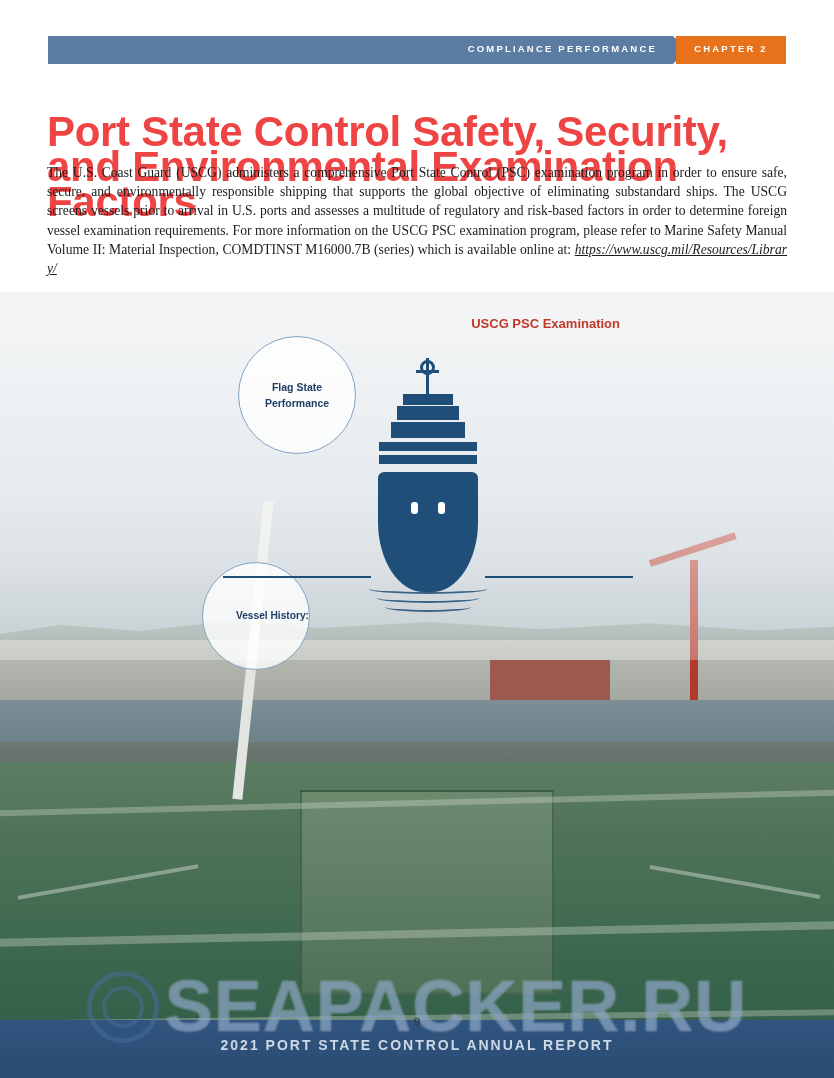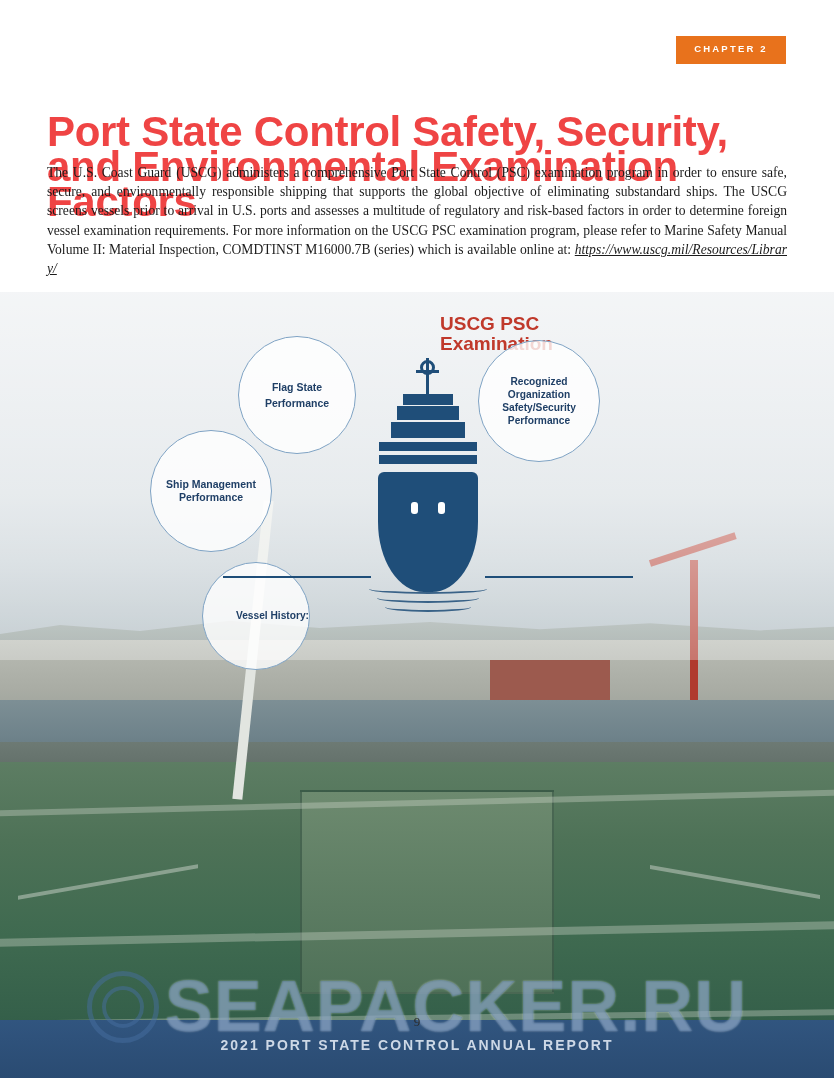--- a/index.html
+++ b/index.html
@@ -189,24 +189,24 @@
     text-decoration: underline;
     word-break: break-all;
   }
 
   
   .diagram {
     position: absolute; left: 110px; top: 300px; width: 620px; height: 370px;
     z-index: 7;
   }
   .diagram-heading {
-    position: absolute; left: 330px; top: 14px; width: 180px; text-align: left;
+    position: absolute; left: 330px; top: 14px; width: 180px; text-align: right;
     font-family: "Liberation Sans", sans-serif;
     font-weight: bold;
-    font-size: 19px;
+    font-size: 13px;
     line-height: 20px;
     color: #c0392b;
   }
   .bubble {
     position: absolute;
     border-radius: 50%;
     background: rgba(255,255,255,.80);
     border: 1px solid #7fa3c4;
     box-sizing: border-box;
     display: flex;
@@ -333,52 +333,49 @@
   <div class="bottom-blue-bar"></div>
   <div class="top-white"></div>
   <div class="veil"></div>
 </div>
 
 <div class="watermark">
   <span class="watermark-mark"></span><span>SEAPACKER.RU</span>
 </div>
 
 <div class="header-band">
+  <div class="header-blue">
+    <span class="header-blue-label">COMPLIANCE PERFORMANCE</span>
+  </div>
   <div class="header-orange">
     <span class="header-orange-label">CHAPTER 2</span>
   </div>
 </div>
 
 <h1 class="page-title">Port State Control Safety, Security, and Environmental Examination Factors</h1>
 
 <div class="body-text">
   <span>The U.S. Coast Guard (USCG) administers a comprehensive Port State Control (PSC) examination program in order to ensure safe, secure, and environmentally responsible shipping that supports the global objective of eliminating substandard ships. The USCG screens vessels prior to arrival in U.S. ports and assesses a multitude of regulatory and risk-based factors in order to determine foreign vessel examination requirements. For more information on the USCG PSC examination program, please refer to Marine Safety Manual Volume II: Material Inspection, COMDTINST M16000.7B (series) which is available online at: </span><a class="body-link" href="#">https://www.uscg.mil/Resources/Library/</a>
 </div>
 
 <div class="diagram">
 
   <div class="diagram-heading">USCG PSC Examination</div>
 
   <div class="bubble b1">
     <span class="b-title">Flag State Performance</span>
   </div>
 
-  <div class="bubble b2">
-    <span class="b-title">Ship Management Performance</span>
-  </div>
 
   <div class="bubble b3">
     <div>
       <span class="b-title">Vessel History:</span>
     </div>
   </div>
 
-  <div class="bubble b4">
-    <span class="b-title">Recognized Organization Safety/Security Performance</span>
-  </div>
 
 
 
   <div class="ship">
     <div class="ship-mast"></div>
     <div class="ship-super-3"></div>
     <div class="ship-super-2"></div>
     <div class="ship-super-1"></div>
     <div class="ship-deckband"></div>
     <div class="ship-deckband2"></div>

